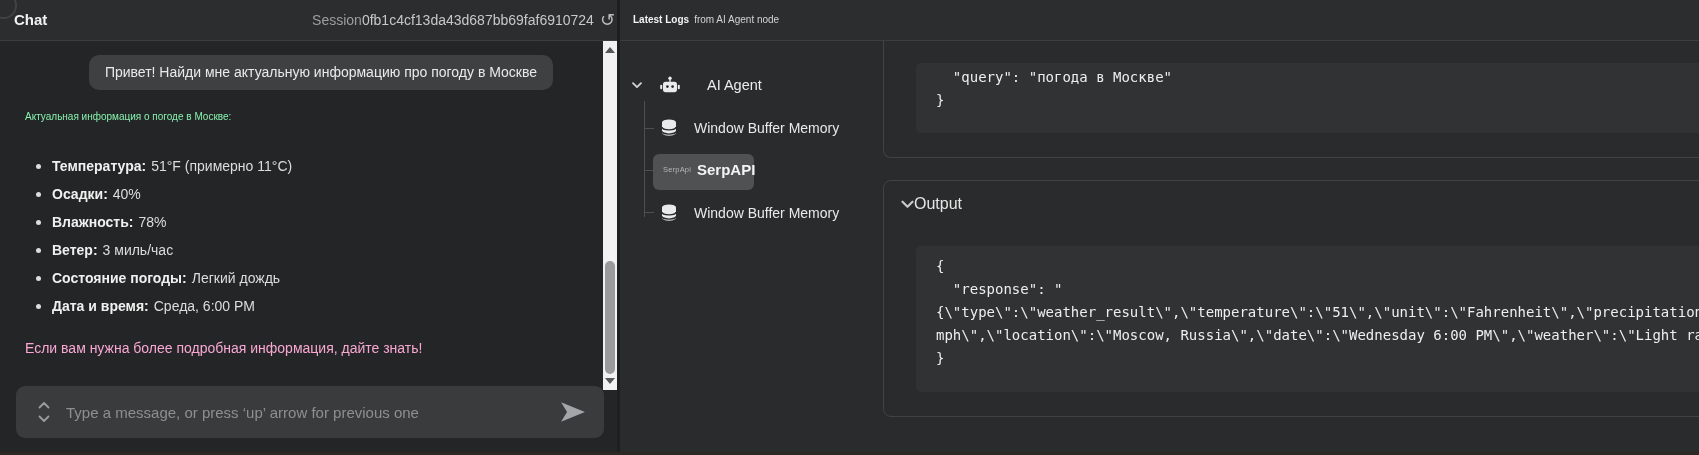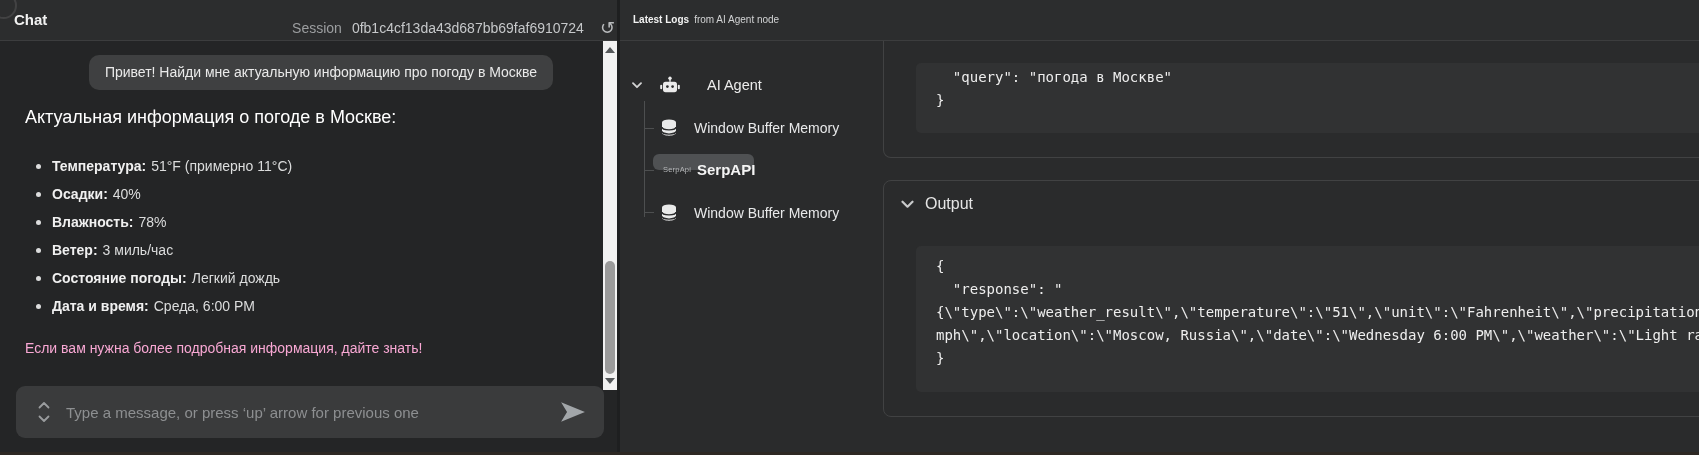--- a/index.html
+++ b/index.html
@@ -10,38 +10,38 @@
   
   .hdr-left { position:absolute; left:0; top:0; width:637px; height:41px;
               background:#2c2d2e; border-bottom:1px solid #3c3d3e; }
   .hdr-right { position:absolute; left:620px; top:0; width:1079px; height:41px;
                background:#2c2d2e; border-bottom:1px solid #3c3d3e; }
   .logo-arc { position:absolute; left:-10px; top:-8px; width:27px; height:27px;
               border:2px solid #4b4c4d; border-radius:50%; opacity:.7; }
   .chat-title { position:absolute; left:14px; top:0; height:40px; line-height:40px;
                 font-size:15px; font-weight:bold; color:#f2f2f2; }
   .session-wrap { position:absolute; right:22px; top:0; height:40px; display:flex;
-                  align-items:center; gap:10px;margin-top:8px; }
+                  align-items:center; gap:0; }
   .session-label { font-size:14px; color:#9c9ea0; }
   .session-id { font-size:14px; color:#c6c8ca; }
   .refresh-btn { margin-left:6px; font-family:"DejaVu Sans", sans-serif; font-size:18px;
                  color:#b8babc; line-height:18px; cursor:pointer; }
   .logs-title { position:absolute; left:13px; top:0; height:40px; line-height:40px; font-size:10px; }
   .logs-title .b { font-weight:bold; color:#f2f2f2; }
   .logs-title .r { color:#d2d3d4; margin-left:5px; }
 
   
   .divider { position:absolute; left:617px; top:0; width:3px; height:455px; background:#1e1f20; }
 
   
   .chat-panel { position:absolute; left:0; top:41px; width:617px; height:414px; background:#242526; }
   .user-bubble { position:absolute; top:14px; right:64px; height:35px; line-height:35px;
                  padding:0 16px; background:#3f4041; border-radius:10px;
                  font-size:14px; color:#eaeaea; white-space:nowrap; }
-  .bot-intro { position:absolute; left:25px; top:66px; font-size:18px; color:#ffffff; line-height:20px; }
+  .bot-intro { position:absolute; left:25px; top:66px; font-size:10px; color:#86efac; line-height:20px; }
   .weather-list { position:absolute; left:25px; top:111px; }
   .w-item { position:relative; height:28px; line-height:28px; padding-left:27px;
             font-size:14px; color:#dcdddd; white-space:nowrap; }
   .w-item .dot { position:absolute; left:11px; top:12px; width:5px; height:5px;
                  border-radius:50%; background:#dcdddd; }
   .w-item .lbl { font-weight:bold; color:#f0f0f0; }
   .w-item .val { margin-left:5px; }
   .bot-outro { position:absolute; left:25px; top:297px; font-size:14px; color:#f9a8d4; line-height:20px; }
 
   
@@ -71,38 +71,38 @@
   .logs-panel { position:absolute; left:620px; top:41px; width:1079px; height:414px; background:#2a2b2c; }
 
   
   .tree-row { position:absolute; display:flex; align-items:center; cursor:pointer; }
   .row-root { left:12px; top:30px; height:28px; gap:17px; }
   .row-root .lbl { font-size:14.5px; color:#ececec; margin-left:9px; }
   .vline { position:absolute; left:24px; top:60px; width:1px; height:116px; background:#4d4f50; }
   .stub { position:absolute; left:24px; width:10px; height:1px; background:#4d4f50; }
   .row-child { left:40px; height:28px; gap:16px; }
   .row-child .lbl { font-size:14px; color:#e8e9ea; }
-  .serp-pill { position:absolute; left:33px; top:113px; width:101px; height:16px;
+  .serp-pill { position:absolute; left:33px; top:113px; width:101px; height:36px;
                background:#4f5153; border-radius:6px; cursor:pointer; }
   .serp-badge { position:absolute; left:10px; top:0; height:32px; line-height:32px;
                 font-size:7.5px; color:#b4b6b8; letter-spacing:.2px; }
   .serp-lbl { position:absolute; left:44px; top:0; height:32px; line-height:32px;
               font-weight:bold; font-size:15px; color:#f4f4f4; }
 
   
   .card { position:absolute; left:263px; width:1120px; border:1px solid #414243; }
   .card-input { top:0; height:117px; border-top:none; border-radius:0 0 8px 8px; }
   .card-output { top:139px; height:237px; border-radius:8px; }
   .codeblock { position:absolute; left:32px; right:32px; background:#313233; border-radius:5px; }
   .code1 { top:22px; height:70px; padding:3px 0 0 20px; }
   .code2 { top:65px; height:146px; padding:9px 0 0 20px; }
   .codeline { font-family:"DejaVu Sans Mono", monospace; font-size:14px; line-height:23px;
               color:#eeeeee; white-space:pre; overflow:hidden; }
   .out-hdr { position:absolute; left:17px; top:14px; display:flex; align-items:center;
-             gap:11px; cursor:pointer; }
+             cursor:pointer; }
   .out-lbl { font-size:16px; color:#e5e5e5; }
 
   .bottom-edge { position:absolute; left:0; top:452px; width:1699px; height:3px; background:#2d2823; }
 </style>
 </head>
 <body>
 
 <div class="screen">
 
   <div class="hdr-left">

